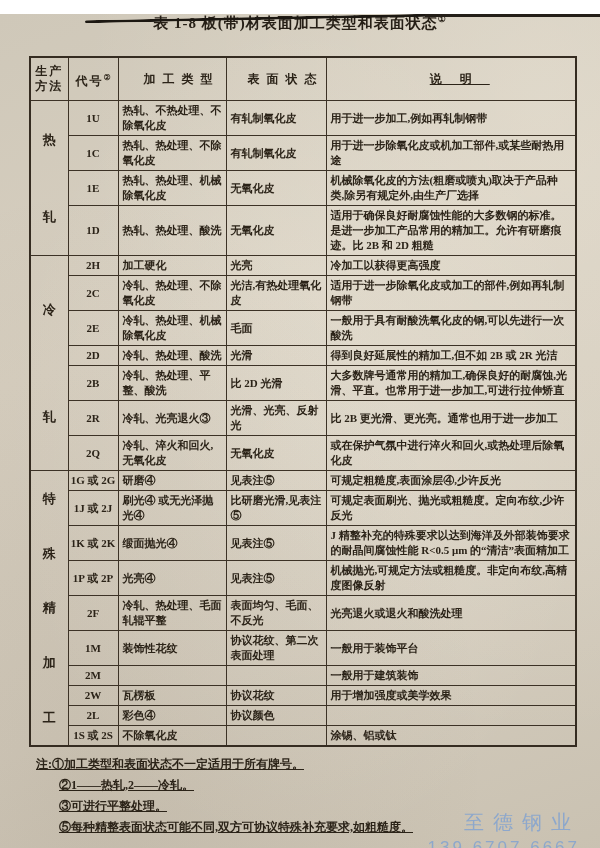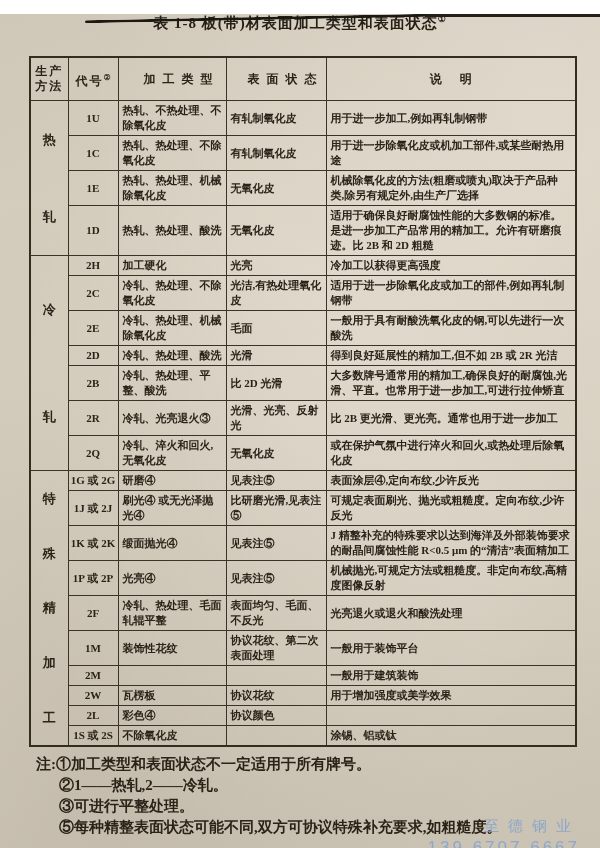--- a/index.html
+++ b/index.html
@@ -60,48 +60,49 @@
   }
   table { border: 2px solid #352c21; }
   thead th {
     text-align: center;
     font-size: 12px;
     padding: 6px 2px;
     letter-spacing: 2px;
   }
   thead th sup { font-size: 8px; letter-spacing: 0; }
   thead th.sp  { letter-spacing: 7px; text-indent: 7px; padding-left: 14px; }
-  thead th.sp2 { letter-spacing: 18px; text-indent: 18px; }
+  thead th.sp2 { letter-spacing: 18px; text-indent: 18px; text-decoration: underline; }
   td.cell-code { text-align: center; padding: 2px 1px; }
   td.cell-process, td.cell-surface { text-align: left; }
   td.cell-desc { text-align: left; }
   td.group-cell { position: relative; padding: 0; }
   td.group-cell .vstack {
     position: absolute; inset: 0;
     display: flex; flex-direction: column;
     justify-content: space-around; align-items: center;
     font-size: 13px;
   }
   .notes {
     margin: 7px 0 0 36px;
-    font-size: 15px;
+    font-size: 12px;
     font-weight: bold;
     line-height: 21px;
     color: #2b2318;
+    text-decoration: underline;
   }
   .notes .note-line { padding-left: 23px; }
   .notes .note-line.first { padding-left: 0; }
   .watermark {
     position: absolute;
     right: 20px; bottom: 4px;
     text-align: right;
     font-family: "Liberation Sans", "DejaVu Sans", sans-serif;
     color: rgba(125, 160, 210, 0.8);
   }
-  .watermark .wm1 { font-size: 15px; letter-spacing: 9px; margin-bottom: 2px; }
+  .watermark .wm1 { font-size: 20px; letter-spacing: 9px; margin-bottom: 2px; }
   .watermark .wm2 { font-size: 17px; letter-spacing: 3px; }
 </style>
 </head>
 <body>
 
 <div class="page">
   <div class="scan-line"></div>
   <div class="scan-edge"></div>
 
   <div class="title">
@@ -210,21 +211,21 @@
               <span>特</span>
               <span>殊</span>
               <span>精</span>
               <span>加</span>
               <span>工</span>
             </div>
           </td>
           <td class="cell-code">1G 或 2G</td>
           <td class="cell-process">研磨④</td>
           <td class="cell-surface">见表注⑤</td>
-          <td class="cell-desc">表面涂层④,定向布纹,少许反光</td>
+          <td class="cell-desc">可规定粗糙度,表面涂层④,少许反光</td>
         </tr>
         <tr>
           <td class="cell-code">1J 或 2J</td>
           <td class="cell-process">刷光④ 或无光泽抛光④</td>
           <td class="cell-surface">比研磨光滑,见表注⑤</td>
           <td class="cell-desc">可规定表面刷光、抛光或粗糙度。定向布纹,少许反光</td>
         </tr>
         <tr>
           <td class="cell-code">1K 或 2K</td>
           <td class="cell-process">缎面抛光④</td>

